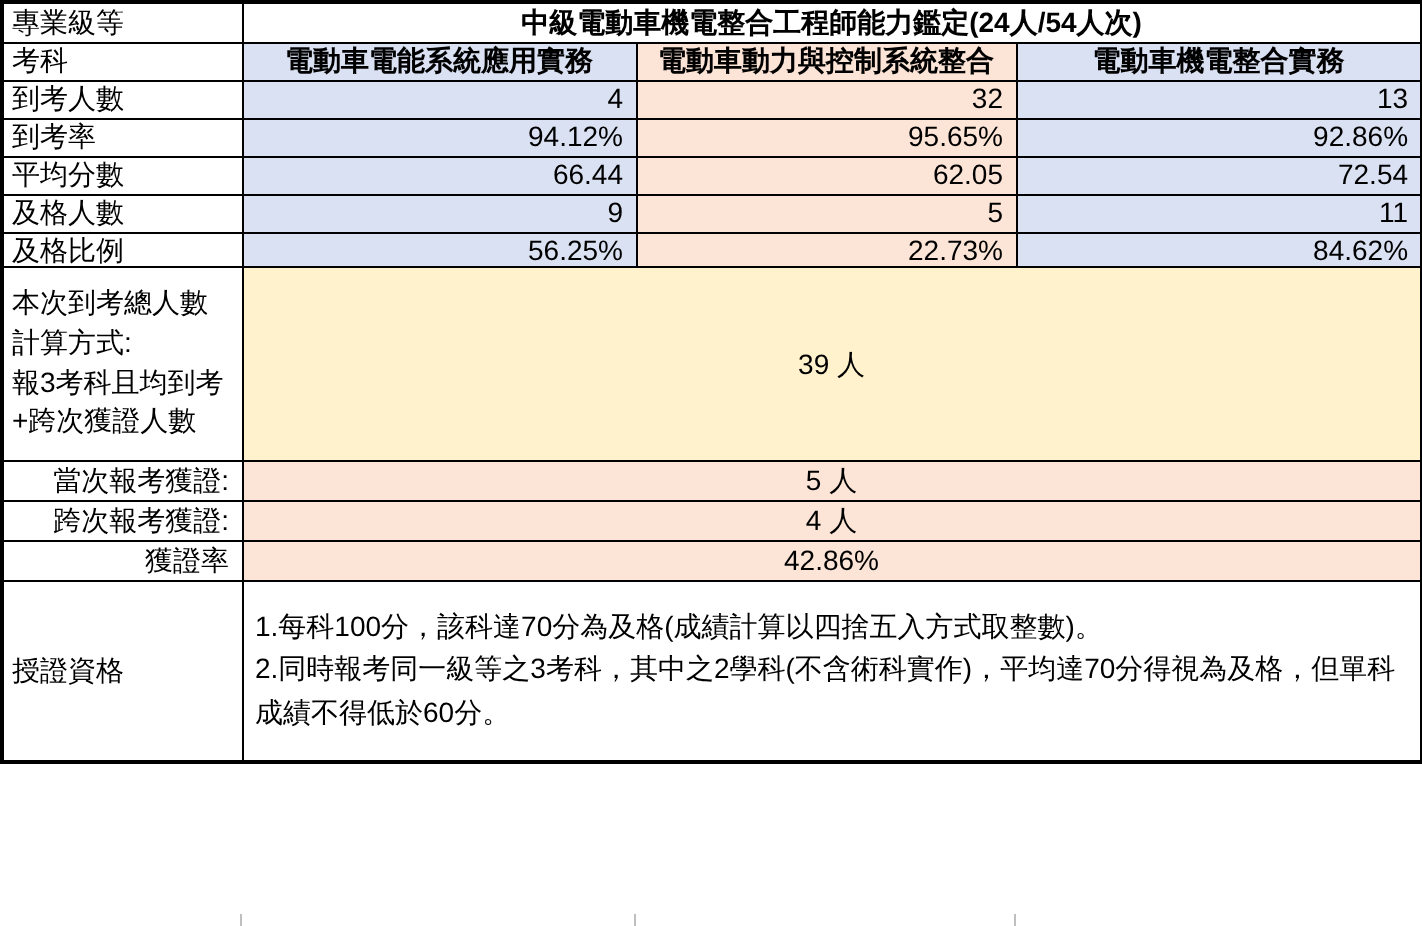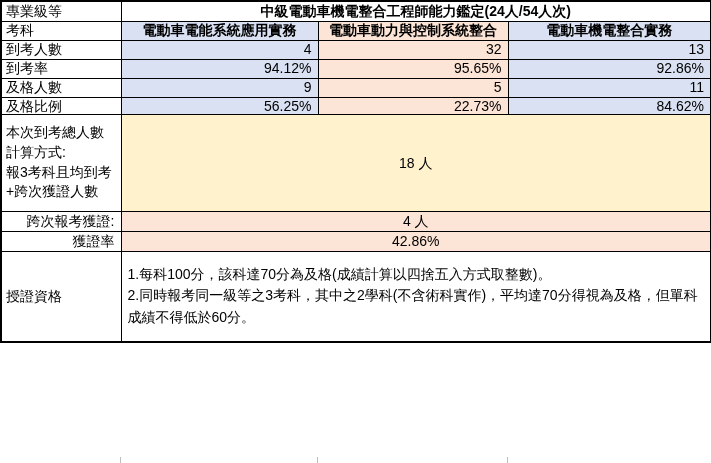--- a/index.html
+++ b/index.html
@@ -57,20 +57,26 @@
       <td class="bg-blue right">13</td>
     </tr>
 
     <tr style="height:19px">
       <td class="left">到考率</td>
       <td class="bg-blue right">94.12%</td>
       <td class="bg-peach right">95.65%</td>
       <td class="bg-blue right">92.86%</td>
     </tr>
 
+    <tr style="height:19px">
+      <td class="left">平均分數</td>
+      <td class="bg-blue right">66.44</td>
+      <td class="bg-peach right">62.05</td>
+      <td class="bg-blue right">72.54</td>
+    </tr>
 
     <tr style="height:19px">
       <td class="left">及格人數</td>
       <td class="bg-blue right">9</td>
       <td class="bg-peach right">5</td>
       <td class="bg-blue right">11</td>
     </tr>
 
     <tr style="height:16px">
       <td class="left">及格比例</td>
@@ -79,24 +85,28 @@
       <td class="bg-blue right">84.62%</td>
     </tr>
 
     <tr style="height:97px">
       <td class="left multiline">
         <div>本次到考總人數</div>
         <div>計算方式:</div>
         <div>報3考科且均到考</div>
         <div>+跨次獲證人數</div>
       </td>
-      <td colspan="3" class="bg-yellow center">18 人</td>
+      <td colspan="3" class="bg-yellow center">39 人</td>
     </tr>
 
 
+    <tr style="height:20px">
+      <td class="right">當次報考獲證:</td>
+      <td colspan="3" class="bg-peach center">5 人</td>
+    </tr>
 
     <tr style="height:20px">
       <td class="right">跨次報考獲證:</td>
       <td colspan="3" class="bg-peach center">4 人</td>
     </tr>
 
     <tr style="height:20px">
       <td class="right">獲證率</td>
       <td colspan="3" class="bg-peach center">42.86%</td>
     </tr>

